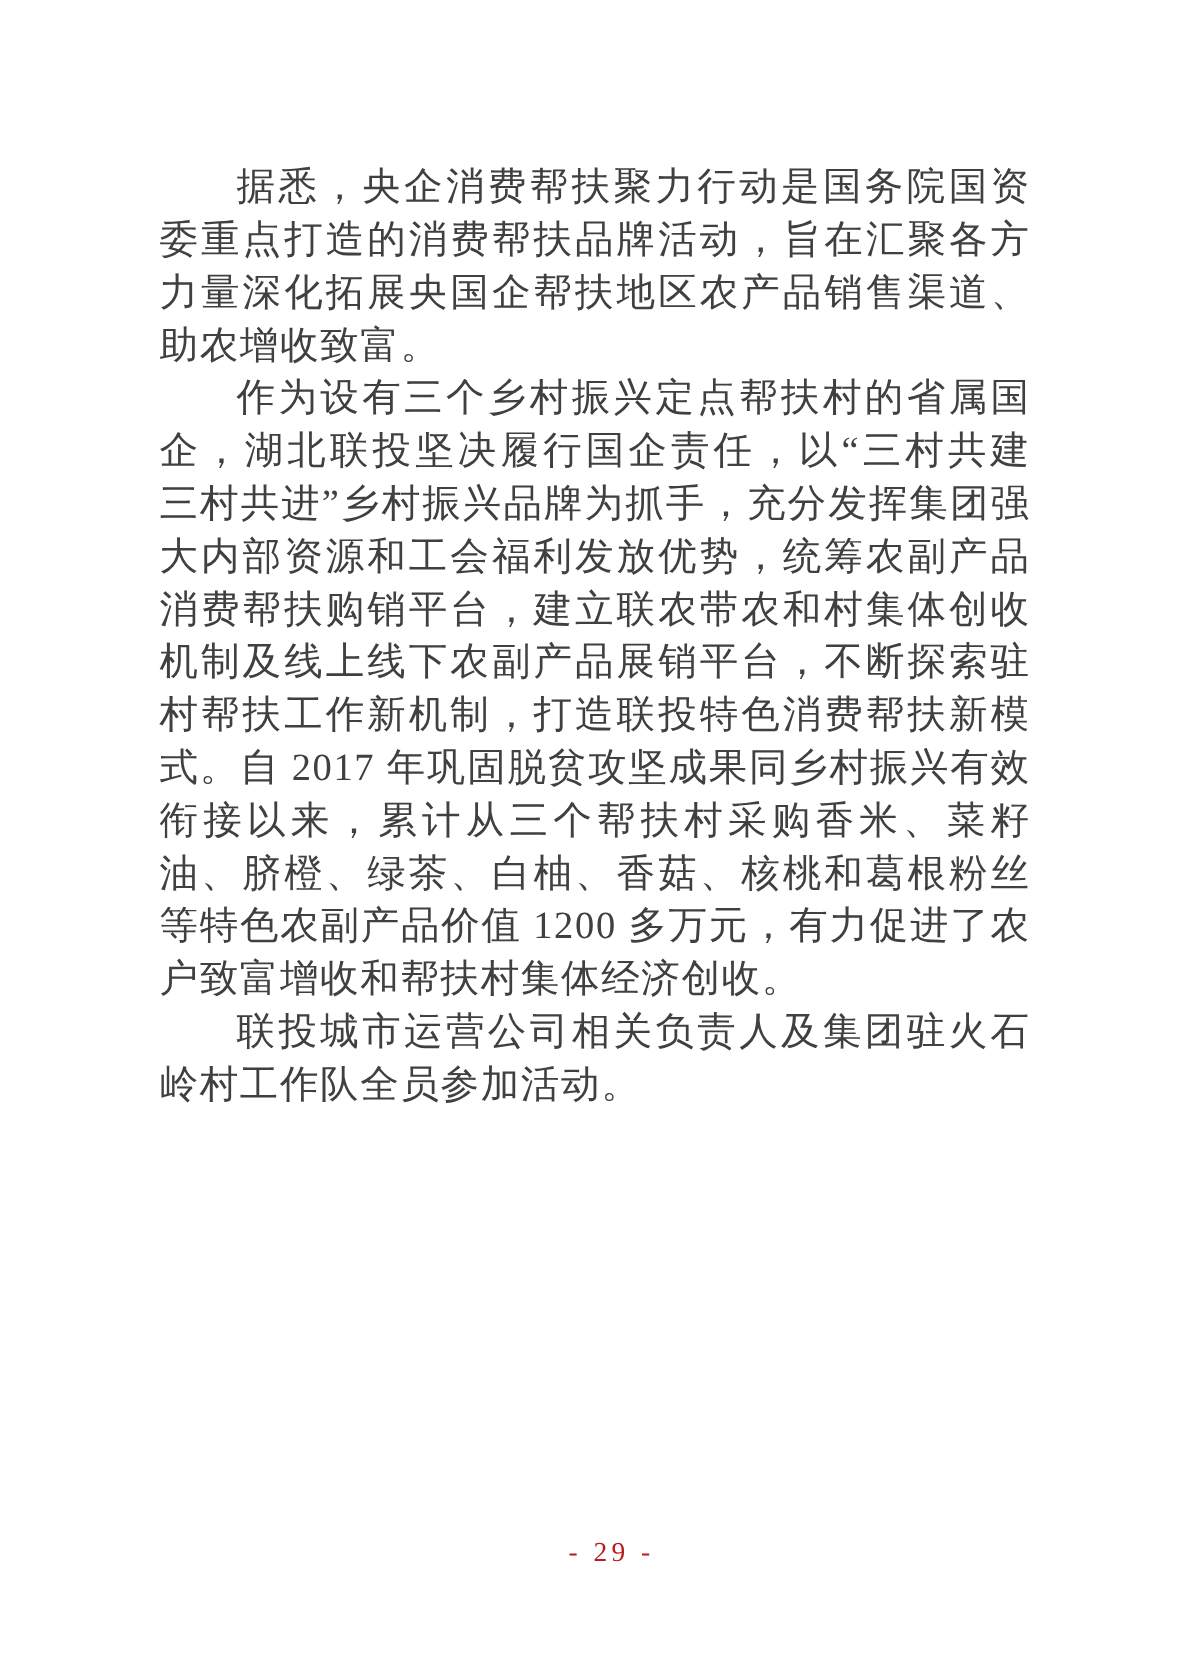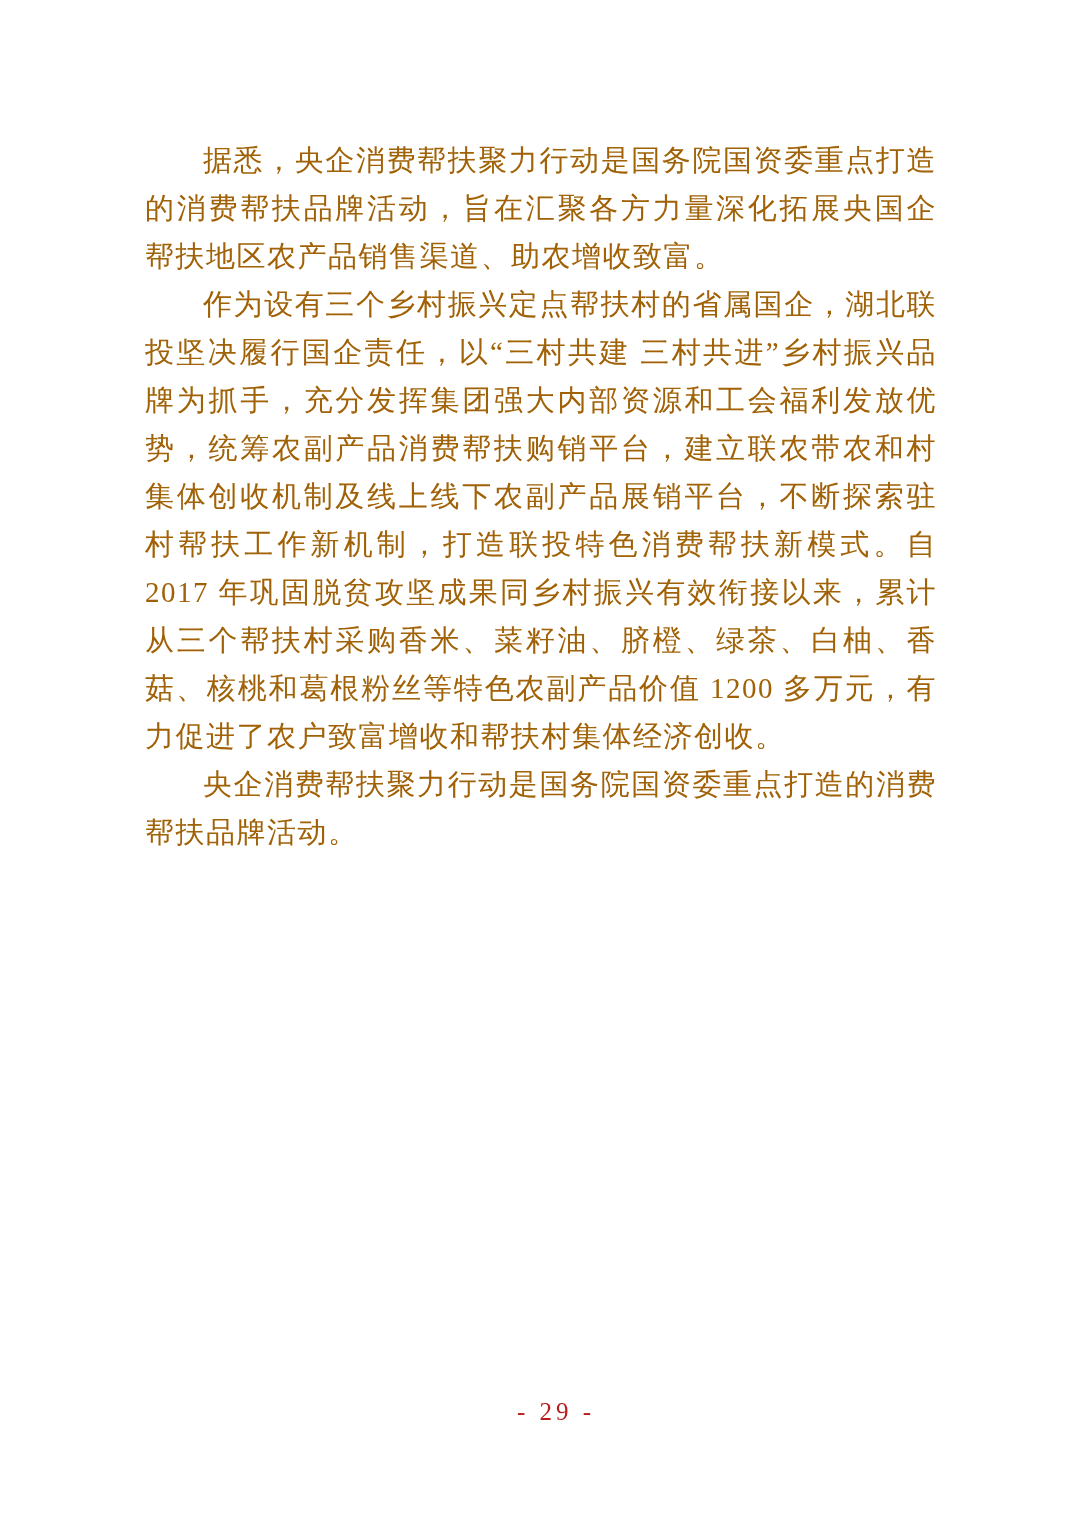--- a/index.html
+++ b/index.html
@@ -15,24 +15,24 @@
   .page {
     position: relative;
     width: 1074px;
     height: 1520px;
     background: #ffffff;
     overflow: hidden;
   }
   .content {
     position: absolute;
     left: 145px;
-    top: 136px;
+    top: 146px;
     width: 792px;
-    color: #a16207;
-    font-size: 29px;
+    color: #404040;
+    font-size: 35px;
     line-height: 48px;
     letter-spacing: 1.5px;
     text-align: justify;
     text-justify: inter-ideograph;
   }
   .content p {
     margin: 0;
     padding: 0;
     text-indent: 2em;
   }
@@ -48,16 +48,16 @@
     padding-left: 19px;
   }
 </style>
 </head>
 <body>
 
 <div class="page">
   <div class="content">
     <p>据悉，央企消费帮扶聚力行动是国务院国资委重点打造的消费帮扶品牌活动，旨在汇聚各方力量深化拓展央国企帮扶地区农产品销售渠道、助农增收致富。</p>
     <p>作为设有三个乡村振兴定点帮扶村的省属国企，湖北联投坚决履行国企责任，以“三村共建 三村共进”乡村振兴品牌为抓手，充分发挥集团强大内部资源和工会福利发放优势，统筹农副产品消费帮扶购销平台，建立联农带农和村集体创收机制及线上线下农副产品展销平台，不断探索驻村帮扶工作新机制，打造联投特色消费帮扶新模式。自 2017 年巩固脱贫攻坚成果同乡村振兴有效衔接以来，累计从三个帮扶村采购香米、菜籽油、脐橙、绿茶、白柚、香菇、核桃和葛根粉丝等特色农副产品价值 1200 多万元，有力促进了农户致富增收和帮扶村集体经济创收。</p>
-    <p>央企消费帮扶聚力行动是国务院国资委重点打造的消费帮扶品牌活动。</p>
+    <p>联投城市运营公司相关负责人及集团驻火石岭村工作队全员参加活动。</p>
   </div>
   <div class="page-number">- 29 -</div>
 </div>
 
 </body></html>

